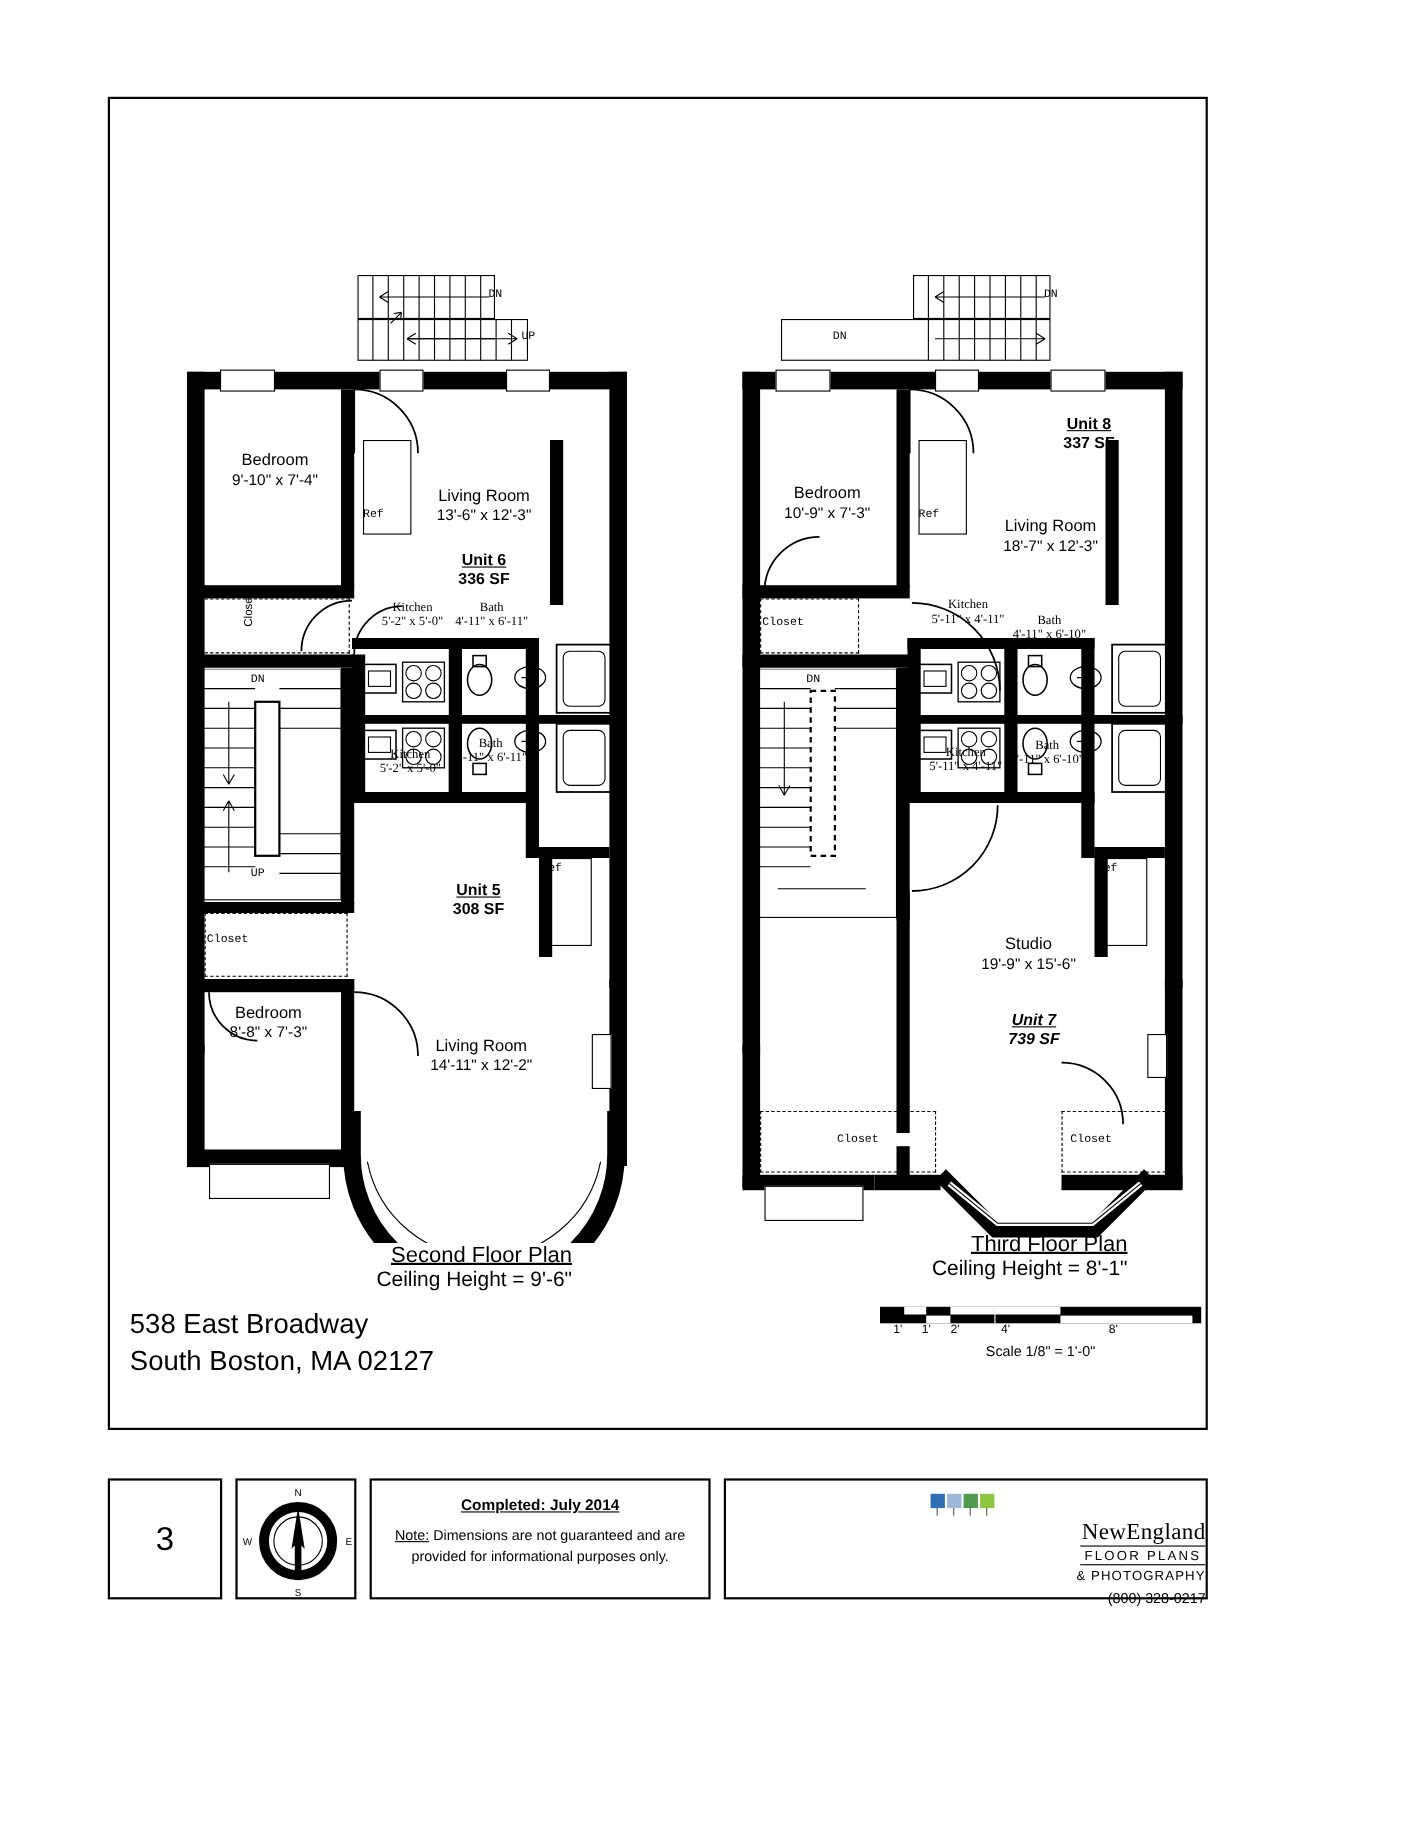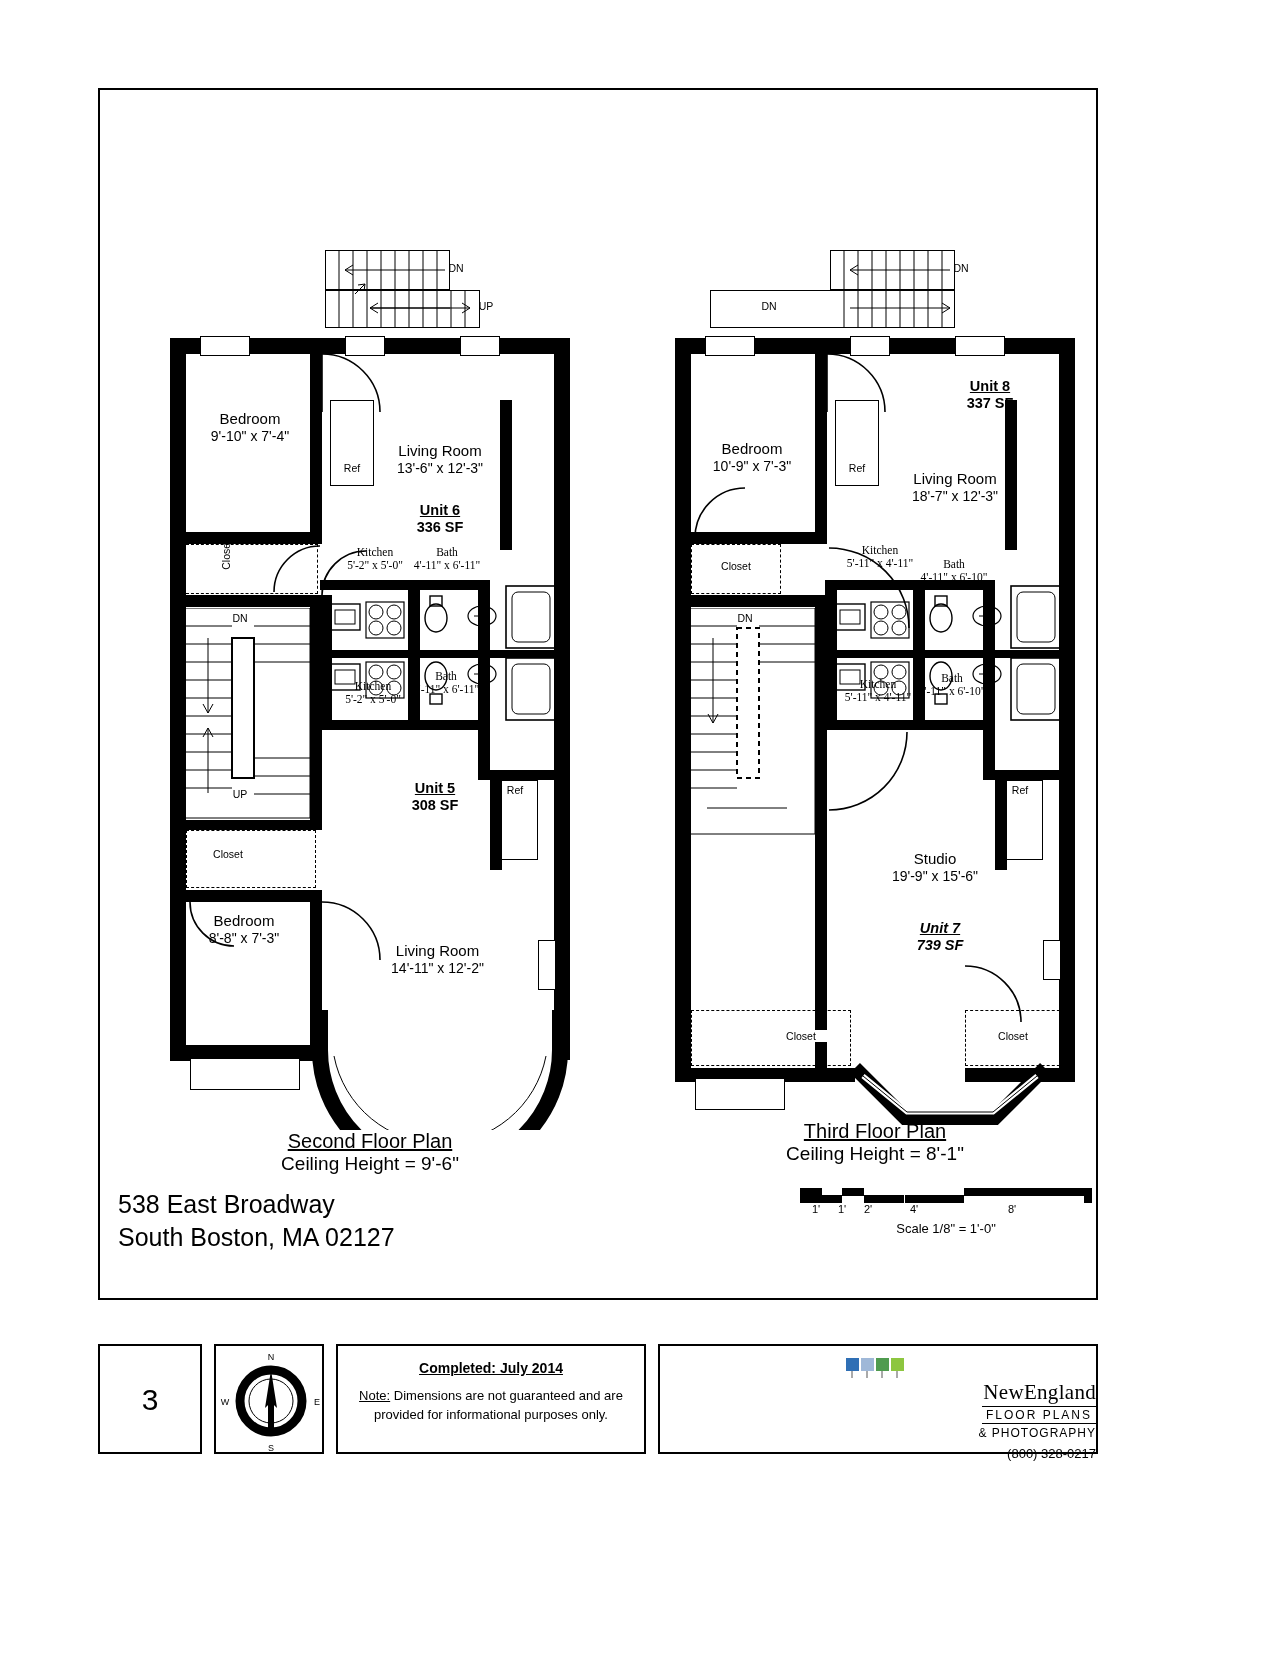--- a/index.html
+++ b/index.html
@@ -7,25 +7,25 @@
   .sheet{position:absolute;left:98px;top:88px;width:1000px;height:1212px;border:2px solid #000;box-sizing:border-box;background:#fff;}
   .plan{position:absolute;}
   
   .w{position:absolute;background:#000;}
   .rm{position:absolute;text-align:center;line-height:1.18;font-size:14.5px;}
   .rm .n{font-size:15px;}
   .rm .d{font-size:14px;}
   .unit{position:absolute;text-align:center;font-weight:bold;font-size:14.5px;line-height:1.2;}
   .unit .u{text-decoration:underline;}
   .small{position:absolute;font-size:11.5px;text-align:center;line-height:1.15;font-family:Liberation Serif, serif;}
-  .tiny{position:absolute;font-size:10.5px;text-align:center;line-height:1.15;}
+  .tiny{position:absolute;font-size:10.5px;line-height:1.15;font-family:Liberation Mono, monospace;}
   .vtiny{position:absolute;font-size:10.5px;text-align:center;writing-mode:vertical-rl;transform:rotate(180deg);}
   .dash{position:absolute;border:1px dashed #000;box-sizing:border-box;}
   .thin{position:absolute;border:1px solid #000;box-sizing:border-box;}
-  .cap{position:absolute;text-align:center;}
+  .cap{position:absolute;text-align:right;}
   .cap .t{font-size:20px;text-decoration:underline;}
   .cap .s{font-size:19px;}
   .addr{position:absolute;font-size:25px;line-height:1.3;}
   .scalewrap{position:absolute;}
   .scalebar{position:relative;width:292px;height:15px;background:#000;}
   .scalebar i{position:absolute;background:#fff;display:block;}
   .scalelabels{position:relative;width:292px;height:14px;font-size:11px;}
   .scalelabels span{position:absolute;top:0;}
   .scaletext{margin-top:4px;font-size:13px;text-align:center;width:292px;}
   
@@ -227,21 +227,21 @@
       <div>4'-11" x 6'-11"</div>
     </div>
     <div class="small" style="left:158px;top:430px;width:110px;">
       <div>Kitchen</div>
       <div>5'-2" x 5'-0"</div>
     </div>
     <div class="small" style="left:250px;top:420px;width:72px;">
       <div>Bath</div>
       <div>4'-11" x 6'-11"</div>
     </div>
-    <div class="unit" style="left:200px;top:530px;width:150px;">
+    <div class="unit" style="left:200px;top:552px;width:150px;">
       <div class="u">Unit 5</div>
       <div>308 SF</div>
     </div>
     <div class="rm" style="left:14px;top:662px;width:140px;">
       <div class="n">Bedroom</div>
       <div class="d">8'-8" x 7'-3"</div>
     </div>
     <div class="rm" style="left:190px;top:692px;width:175px;">
       <div class="n">Living Room</div>
       <div class="d">14'-11" x 12'-2"</div>

